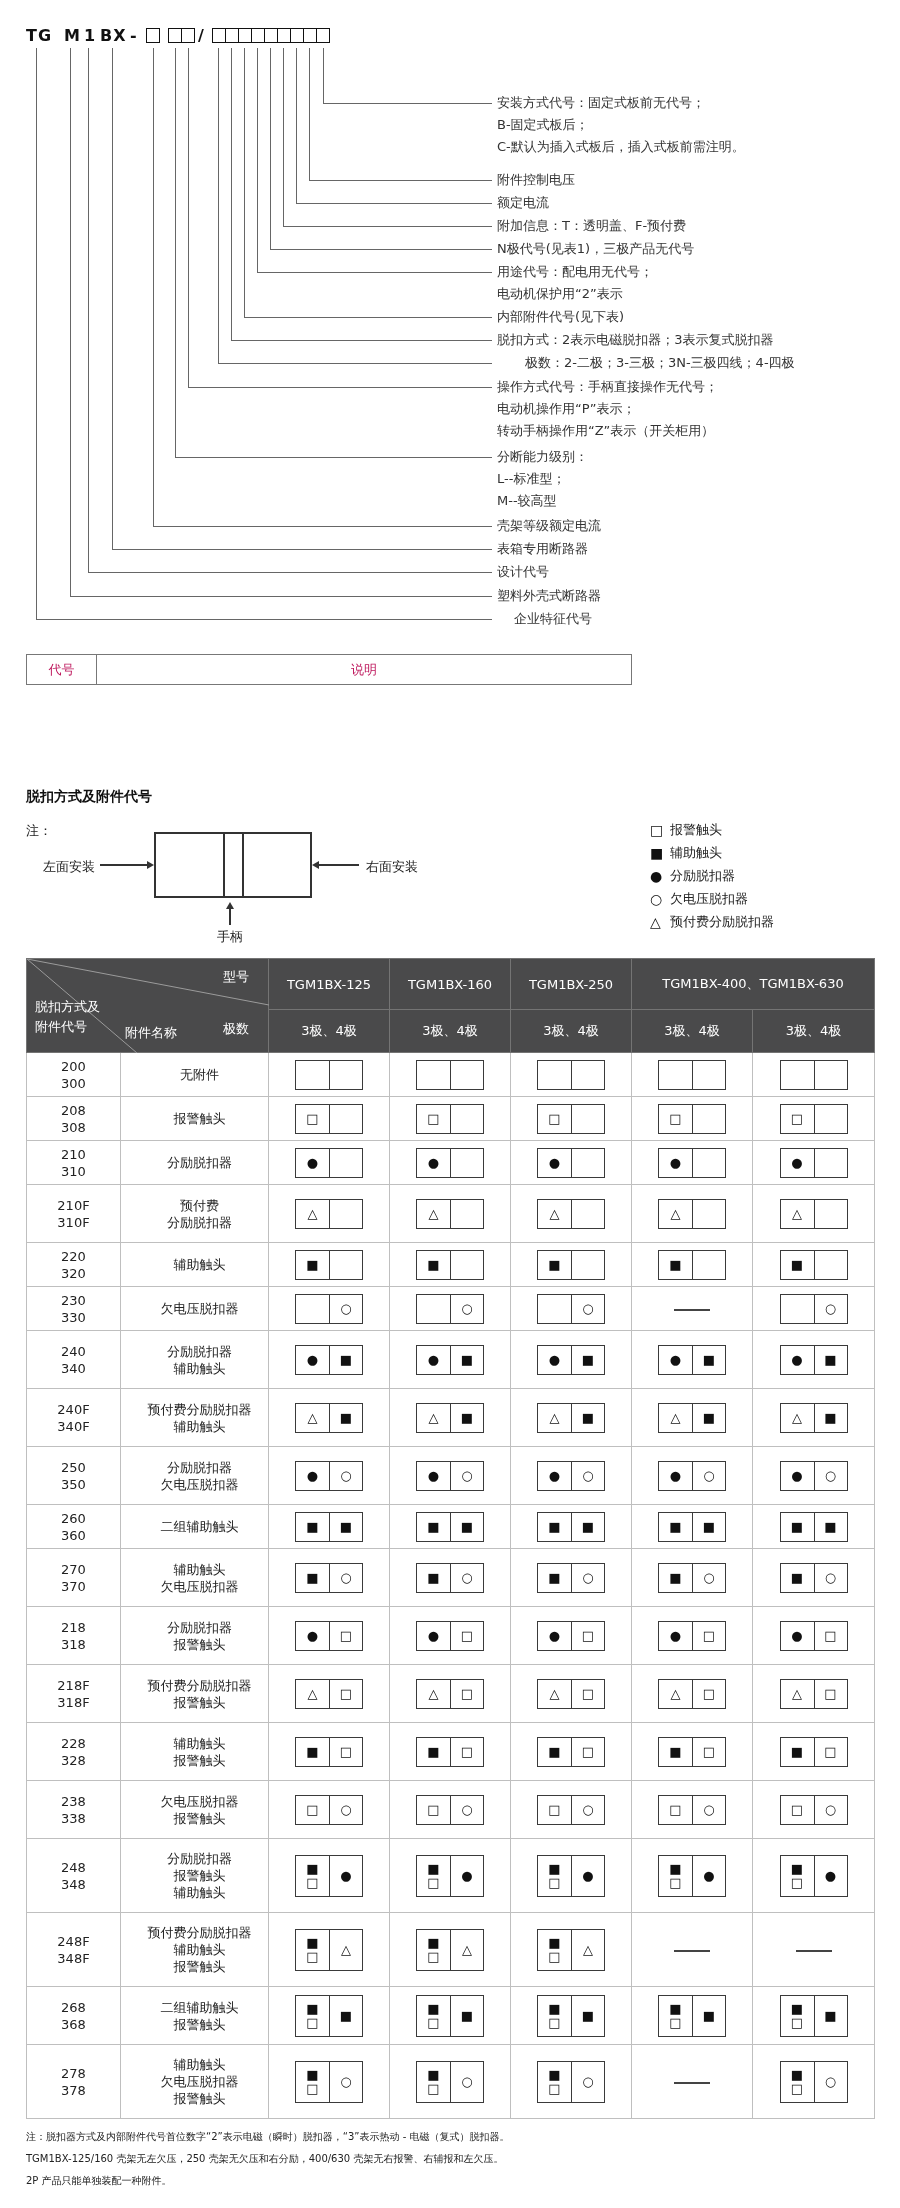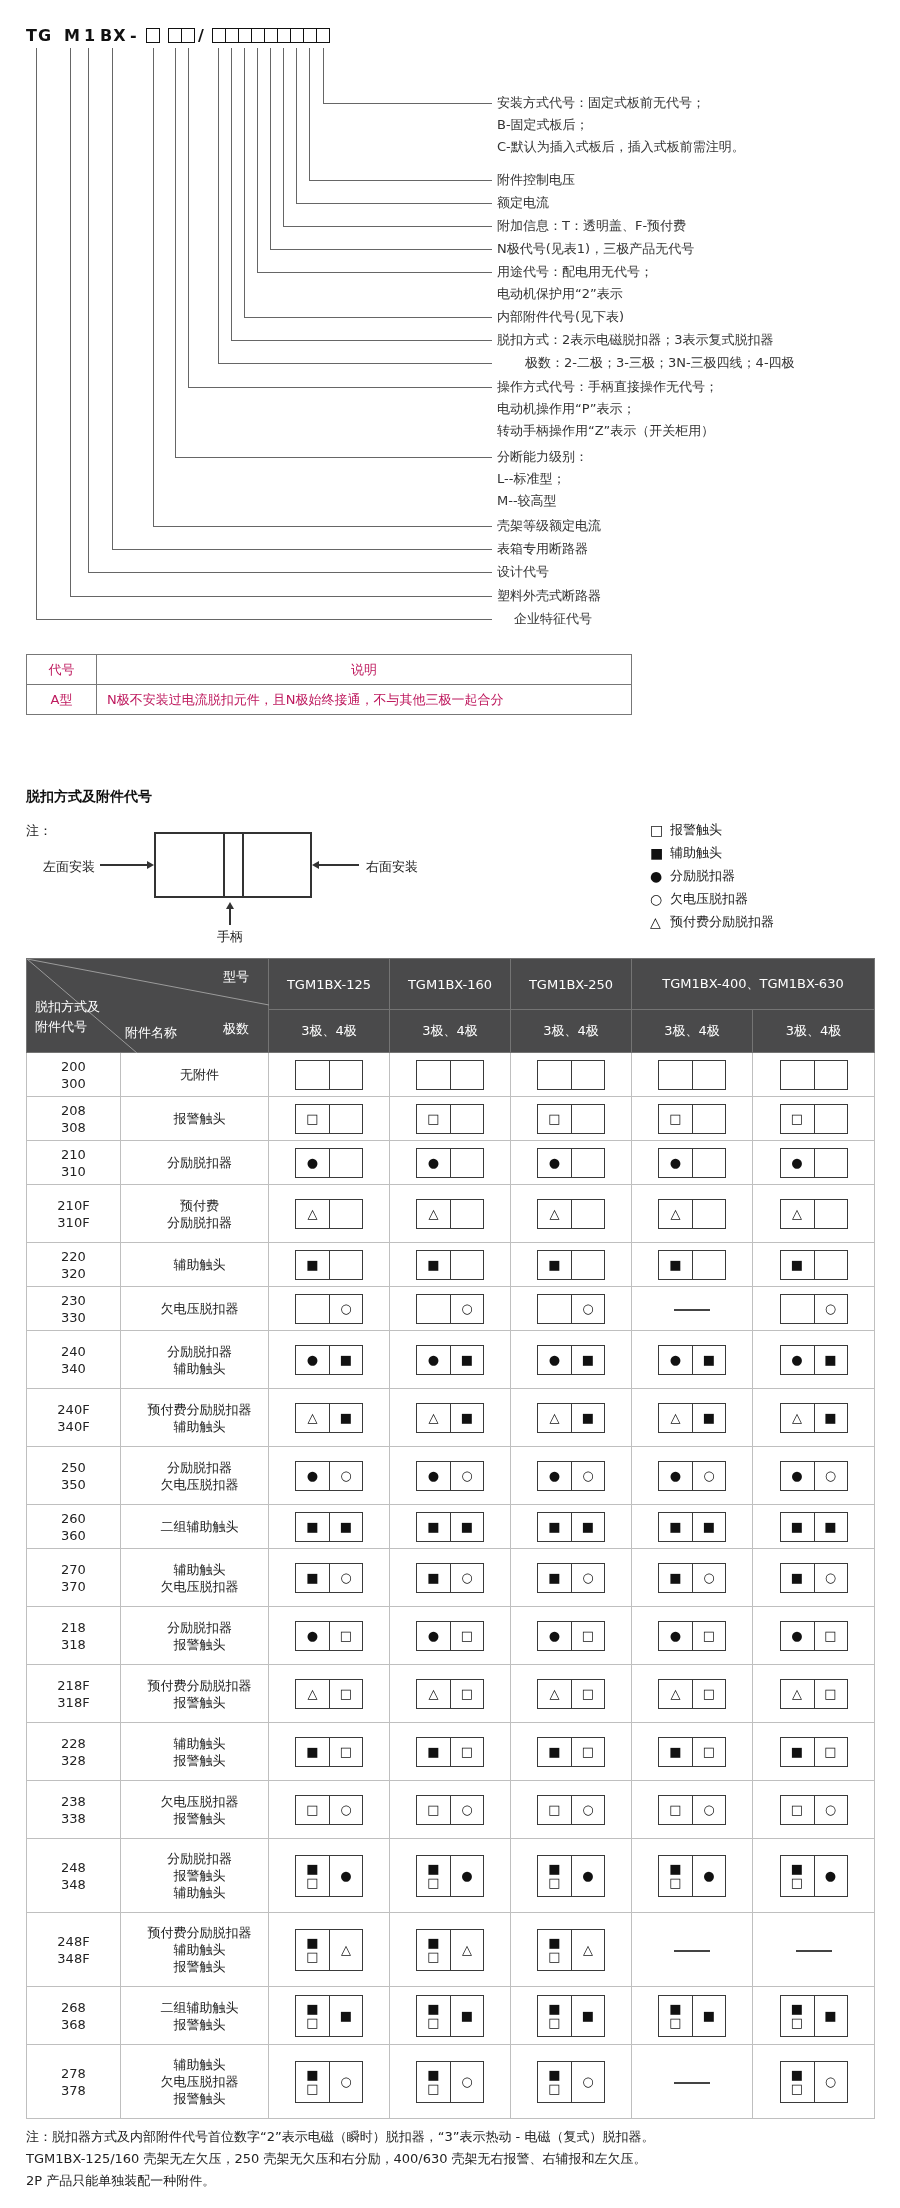--- a/index.html
+++ b/index.html
@@ -50,21 +50,21 @@
   .code-cell div{line-height:17px}
   .name-cell{text-align:left;padding-left:10px}
   .name-cell div{line-height:17px}
   .boxpair{display:inline-flex;border:1.5px solid #3a3a3a;vertical-align:middle;background:#fff}
   .comp{width:33px;height:28px;display:flex;flex-direction:column;align-items:center;justify-content:center}
   .comp + .comp{border-left:1.5px solid #3a3a3a}
   .comp.tall{height:40px}
   .comp .sym{font-size:13px;line-height:14px;color:#111}
   .dash{display:inline-block;width:36px;height:2px;background:#444;vertical-align:middle}
 
-  .notes{position:absolute;left:26px;top:2126px;font-size:13px;line-height:22px;color:#222}
+  .notes{position:absolute;left:26px;top:2126px;font-size:10px;line-height:22px;color:#222}
 </style>
 </head>
 <body>
 
 <div class="page">
 
   <div id="code-diagram">
     <span class="tok" style="left:26px">TG</span>
     <span class="tok" style="left:64px">M</span>
     <span class="tok" style="left:84px">1</span>
@@ -172,24 +172,20 @@
           <div>企业特征代号</div>
         </div>
       </div>
   </div>
 
   <table class="pole-table">
     <tbody>
         <tr>
       <th class="c1">代号</th>
       <th class="desc">说明</th>
-    </tr>
-    <tr>
-      <td class="c1">A型</td>
-      <td class="desc">N极不安装过电流脱扣元件，且N极始终接通，不与其他三极一起合分</td>
     </tr>
   </tbody>
     </table>
 
   <div class="section-title">脱扣方式及附件代号</div>
   <div class="note-label">注：</div>
 
   <div class="install-box">
     <span class="iv" style="left:67px"></span>
     <span class="iv" style="left:86px"></span>

